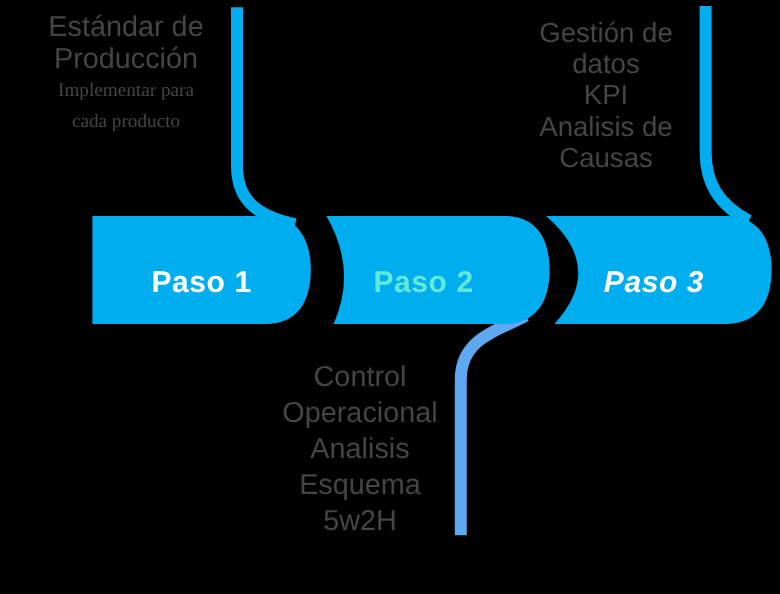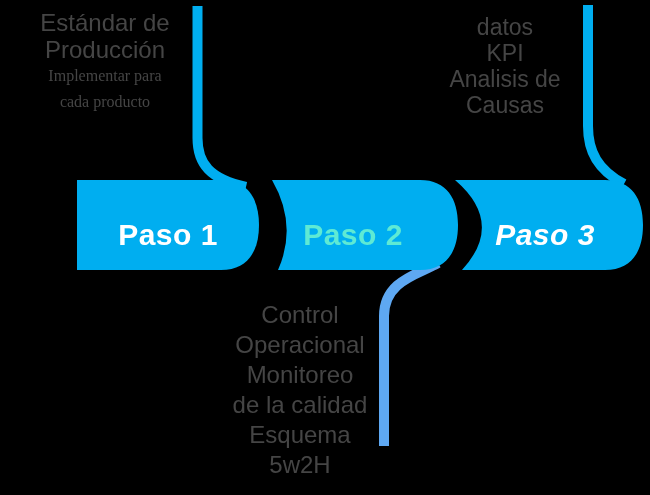--- a/index.html
+++ b/index.html
@@ -28,21 +28,21 @@
     stroke-linecap: butt;
   }
   .step-label {
     position: absolute;
     top: 180px;
     height: 110px;
     display: flex;
     align-items: center;
     justify-content: center;
     color: #ffffff;
-    font-size: 30px;
+    font-size: 25px;
     font-weight: bold;
     letter-spacing: 0.5px;
     pointer-events: none;
   }
   .lbl1 { left: 80px;  width: 176px; }
   .lbl2 { left: 265px; width: 176px; }
   .lbl3 { left: 457px; width: 176px; }
   .note {
     position: absolute;
     text-align: center;
@@ -99,28 +99,28 @@
   <div class="step-label lbl3" style="color: rgb(255, 255, 255); font-style: italic;">Paso 3</div>
 
   <div class="note note-top-left" style="color: rgb(69, 69, 69);">
     <span class="line title-line">Estándar de</span>
     <span class="line title-line">Producción</span>
     <span class="line subtitle-line">Implementar para</span>
     <span class="line subtitle-line">cada producto</span>
   </div>
 
   <div class="note note-top-right" style="color: rgb(69, 69, 69);">
+    <span class="line">Gestión de</span>
     <span class="line">datos</span>
     <span class="line">KPI</span>
     <span class="line">Analisis de</span>
     <span class="line">Causas</span>
   </div>
 
   <div class="note note-bottom" style="color: rgb(69, 69, 69);">
     <span class="line">Control</span>
     <span class="line">Operacional</span>
-    <span class="line">Monitoreo</span>
-    <span class="line">de la calidad</span>
+    <span class="line">Analisis</span>
     <span class="line">Esquema</span>
     <span class="line">5w2H</span>
   </div>
 
 </div>
 
 </body></html>

